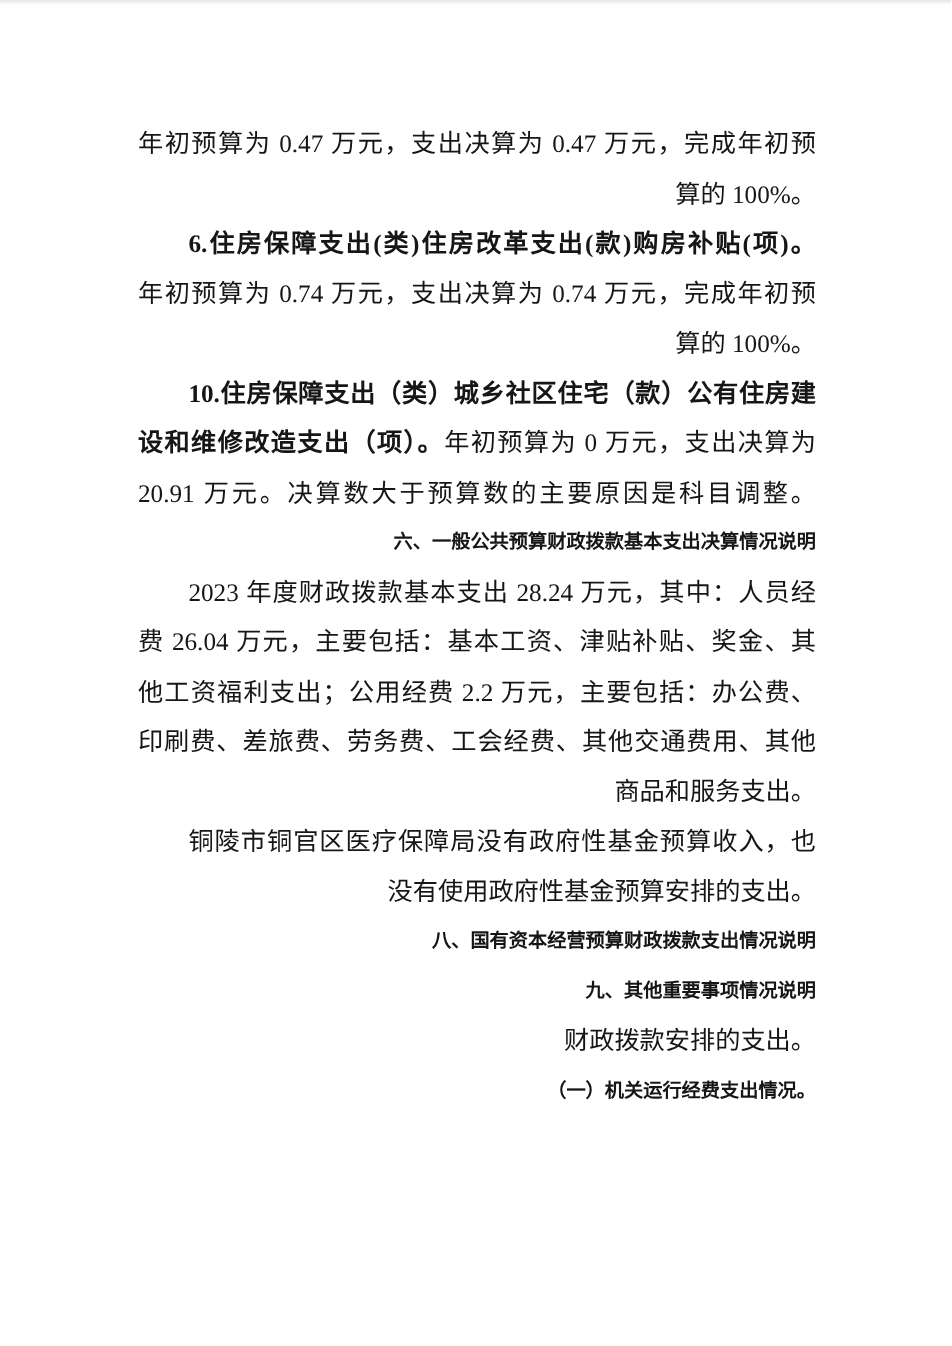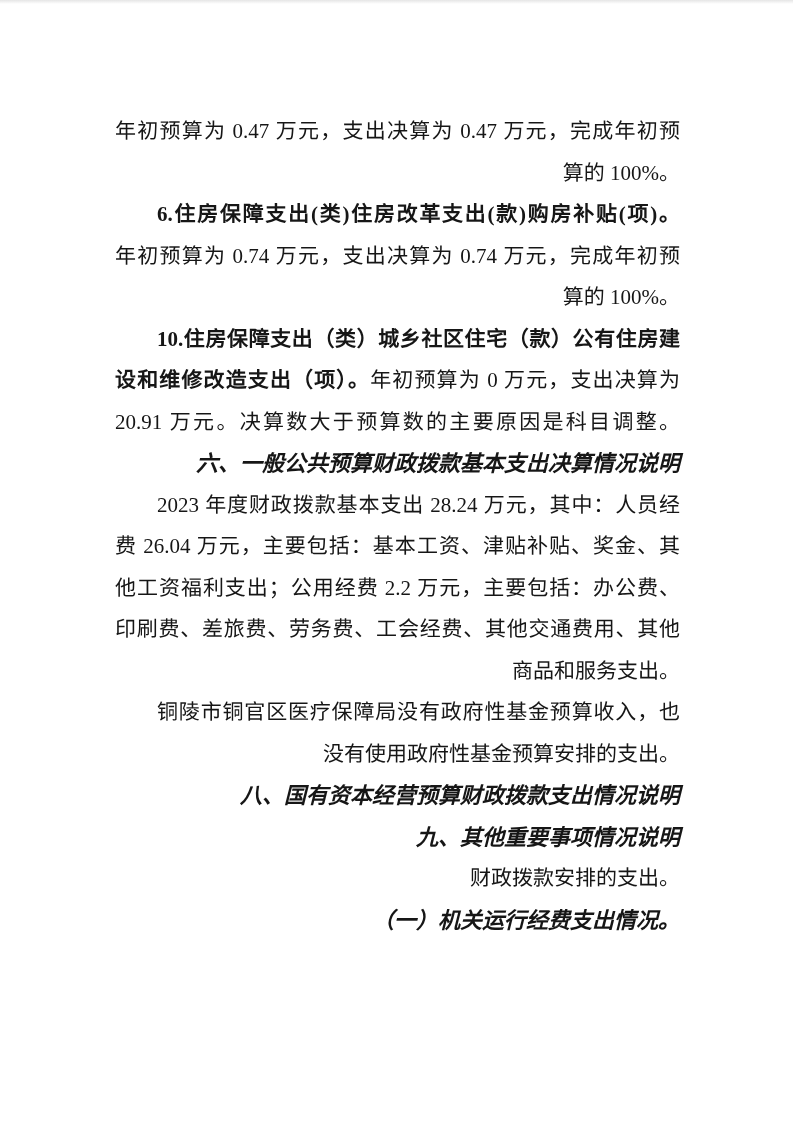--- a/index.html
+++ b/index.html
@@ -20,21 +20,21 @@
   .page::before {
     content: "";
     position: absolute;
     top: 0; left: 0; right: 0;
     height: 4px;
     background: linear-gradient(to bottom, rgba(0,0,0,0.10), rgba(0,0,0,0));
     pointer-events: none;
   }
   .textblock {
     position: absolute;
-    top: 111px;
+    top: 100px;
     left: 115px;
     width: 565px;
   }
   .line {
     height: 41.5px;
     line-height: 41.5px;
     font-size: 21px;
     white-space: nowrap;
     text-align: right;
   }
@@ -51,22 +51,21 @@
   }
   
   .bser {
     font-weight: bold;
     font-family: "Liberation Serif", "DejaVu Serif", serif;
   }
   
   .line.hsans {
     font-family: "Liberation Sans", "DejaVu Sans", sans-serif;
     font-weight: bold;
-    font-size: 22px;
-    font-style: italic;
+    font-size: 16px;
   }
 </style>
 </head>
 <body>
 
 <div class="page">
   <div class="textblock">
 
     <div class="line j">年初预算为 0.47 万元，支出决算为 0.47 万元，完成年初预</div>
     <div class="line">算的 100%。</div>

